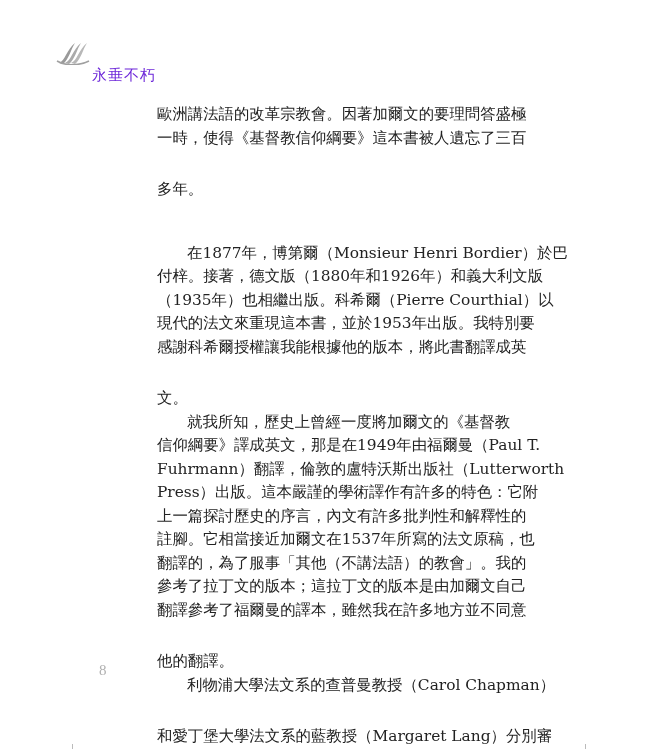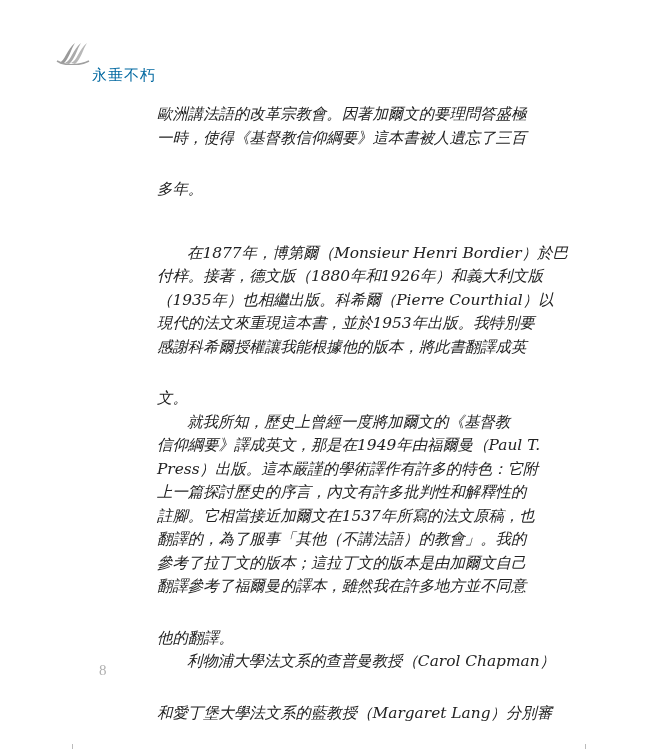--- a/index.html
+++ b/index.html
@@ -1,22 +1,22 @@
 <!DOCTYPE html>
 <html><head>
 <meta charset="utf-8">
 <style>
   html, body { margin:0; padding:0; }
   body { width:650px; height:750px; background:#ffffff; position:relative; overflow:hidden;
          font-family:"DejaVu Serif","Liberation Serif",serif; color:#222; }
   .header-logo { position:absolute; left:55px; top:40px; height:26px; display:flex; align-items:center; }
   .logo-mark { width:36px; height:24px; }
-  .logo-text { font-family:"DejaVu Sans","Liberation Sans",sans-serif; font-size:15px; color:#0369a1; letter-spacing:1px; margin-left:1px;margin-top:44px; }
+  .logo-text { font-family:"DejaVu Sans","Liberation Sans",sans-serif; font-size:15px; color:#6d28d9; letter-spacing:1px; margin-left:1px;margin-top:44px; }
   .body-text { position:absolute; left:157px; top:103px; width:343px; font-size:15.4px; line-height:23.5px; }
-  .body-text p { margin:0; text-align:justify; text-align-last:left;font-style:italic; }
+  .body-text p { margin:0; text-align:justify; text-align-last:left; }
   .line { display:block; white-space:nowrap; text-align:justify; text-align-last:justify; }
   .line.last { text-align-last:left;margin-top:28px; }
   .page-number { position:absolute; left:99px; top:662px; font-size:15px; color:#b0b0b0; font-family:"Liberation Serif",serif; }
   .crop-mark { position:absolute; top:744px; width:1px; height:5px; background:#bbb; }
 </style>
 </head>
 <body>
 
 <div class="header-logo">
   <svg class="logo-mark" viewBox="0 0 36 24">
@@ -38,20 +38,21 @@
       <span class="line" style="padding-left: 30px; margin-top: 40px;">在1877年，博第爾（Monsieur Henri Bordier）於巴</span>
       <span class="line">付梓。接著，德文版（1880年和1926年）和義大利文版</span>
       <span class="line">（1935年）也相繼出版。科希爾（Pierre Courthial）以</span>
       <span class="line">現代的法文來重現這本書，並於1953年出版。我特別要</span>
       <span class="line">感謝科希爾授權讓我能根據他的版本，將此書翻譯成英</span>
       <span class="line last">文。</span>
     </p>
     <p>
       <span class="line" style="padding-left: 30px;">就我所知，歷史上曾經一度將加爾文的《基督教</span>
       <span class="line">信仰綱要》譯成英文，那是在1949年由福爾曼（Paul T.</span>
+      <span class="line">Fuhrmann）翻譯，倫敦的盧特沃斯出版社（Lutterworth</span>
       <span class="line">Press）出版。這本嚴謹的學術譯作有許多的特色：它附</span>
       <span class="line">上一篇探討歷史的序言，內文有許多批判性和解釋性的</span>
       <span class="line">註腳。它相當接近加爾文在1537年所寫的法文原稿，也</span>
       <span class="line">翻譯的，為了服事「其他（不講法語）的教會」。我的</span>
       <span class="line">參考了拉丁文的版本；這拉丁文的版本是由加爾文自己</span>
       <span class="line">翻譯參考了福爾曼的譯本，雖然我在許多地方並不同意</span>
       <span class="line last">他的翻譯。</span>
     </p>
     <p>
       <span class="line" style="padding-left: 30px;">利物浦大學法文系的查普曼教授（Carol Chapman）</span>

